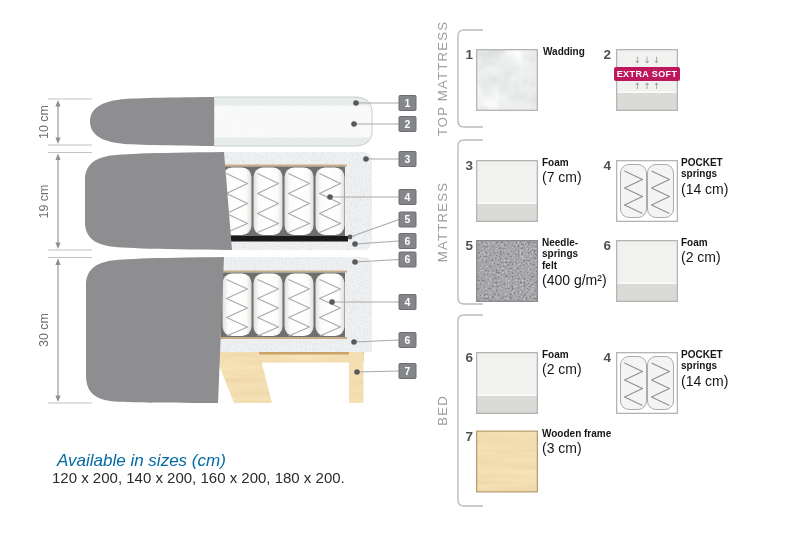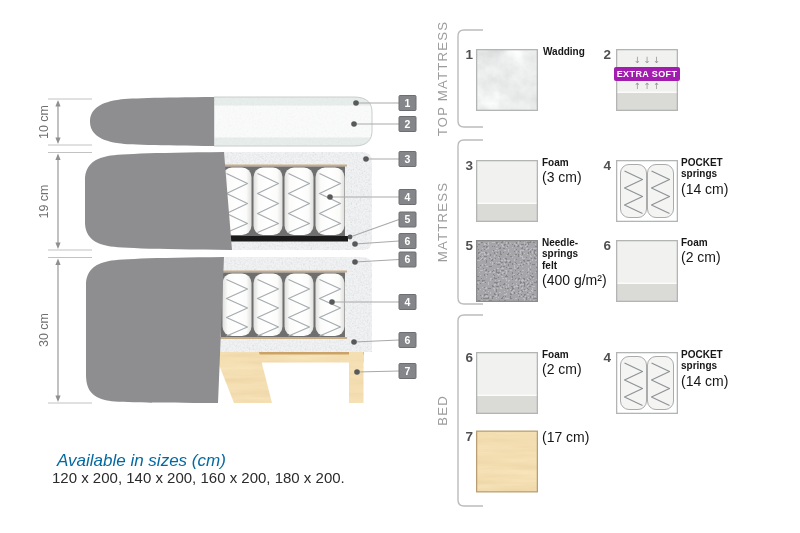--- a/index.html
+++ b/index.html
@@ -21,21 +21,21 @@
   .coil{fill:none;stroke:#a6acb0;stroke-width:1.3;stroke-linejoin:round;}
   .coil2{fill:none;stroke:#8e9296;stroke-width:1.2;stroke-linejoin:round;}
   
   .item-num{position:absolute;width:20px;text-align:right;font-size:13.5px;font-weight:700;color:#505052;}
   .item-label{position:absolute;color:#161616;}
   .item-name{display:block;font-size:10px;font-weight:700;line-height:1.14;white-space:pre-line;}
   .item-detail{display:block;font-size:14px;line-height:1.2;margin-top:1px;}
   .extra-soft{position:absolute;left:616px;top:49px;width:62px;height:62px;display:flex;
               flex-direction:column;align-items:center;padding-top:7px;box-sizing:border-box;pointer-events:none;}
   .es-arrows{font-family:"DejaVu Sans",sans-serif;font-size:8.5px;color:#8f9091;letter-spacing:2.5px;text-indent:2.5px;line-height:1.15;}
-  .es-badge{background:#a21caf;color:#ffffff;font-size:9px;font-weight:700;letter-spacing:0.4px;
+  .es-badge{background:#be185d;color:#ffffff;font-size:9px;font-weight:700;letter-spacing:0.4px;
             padding:2px 3px;border-radius:2px;margin:1px 0;white-space:nowrap;}
   .footer-heading{position:absolute;left:57px;top:451px;font-size:17px;color:#0369a1;font-style:italic;}
   .footer-sizes{position:absolute;left:52px;top:469px;font-size:15px;color:#2b2b2b;}
 </style>
 </head>
 <body>
 
 <div class="stage">
 
 <svg width="800" height="533" viewBox="0 0 800 533">
@@ -316,21 +316,21 @@
 <span class="item-num" style="left:453px;top:350px">6</span>
 <span class="item-num" style="left:591px;top:350px">4</span>
 <span class="item-num" style="left:453px;top:429px">7</span>
 
 <div class="item-label" style="left:543px;top:46px">
   <span class="item-name">Wadding</span>
   <span class="item-detail"></span>
 </div>
 <div class="item-label" style="left:542px;top:157px">
   <span class="item-name">Foam</span>
-  <span class="item-detail">(3 cm)</span>
+  <span class="item-detail">(7 cm)</span>
 </div>
 <div class="item-label" style="left:681px;top:157px">
   <span class="item-name">POCKET
 springs</span>
   <span class="item-detail">(14 cm)</span>
 </div>
 <div class="item-label" style="left:542px;top:237px">
   <span class="item-name">Needle-
 springs
 felt</span>
@@ -343,21 +343,22 @@
 <div class="item-label" style="left:542px;top:349px">
   <span class="item-name">Foam</span>
   <span class="item-detail">(2 cm)</span>
 </div>
 <div class="item-label" style="left:681px;top:349px">
   <span class="item-name">POCKET
 springs</span>
   <span class="item-detail">(14 cm)</span>
 </div>
 <div class="item-label" style="left:542px;top:428px">
-  <span class="item-detail">(17 cm)</span>
+  <span class="item-name">Wooden frame</span>
+  <span class="item-detail">(3 cm)</span>
 </div>
 
 <div class="extra-soft">
   <span class="es-arrows">↓↓↓</span>
   <span class="es-badge">EXTRA SOFT</span>
   <span class="es-arrows">↑↑↑</span>
 </div>
 
 <div class="footer-heading">Available in sizes (cm)</div>
 <div class="footer-sizes">120 x 200, 140 x 200, 160 x 200, 180 x 200.</div>

